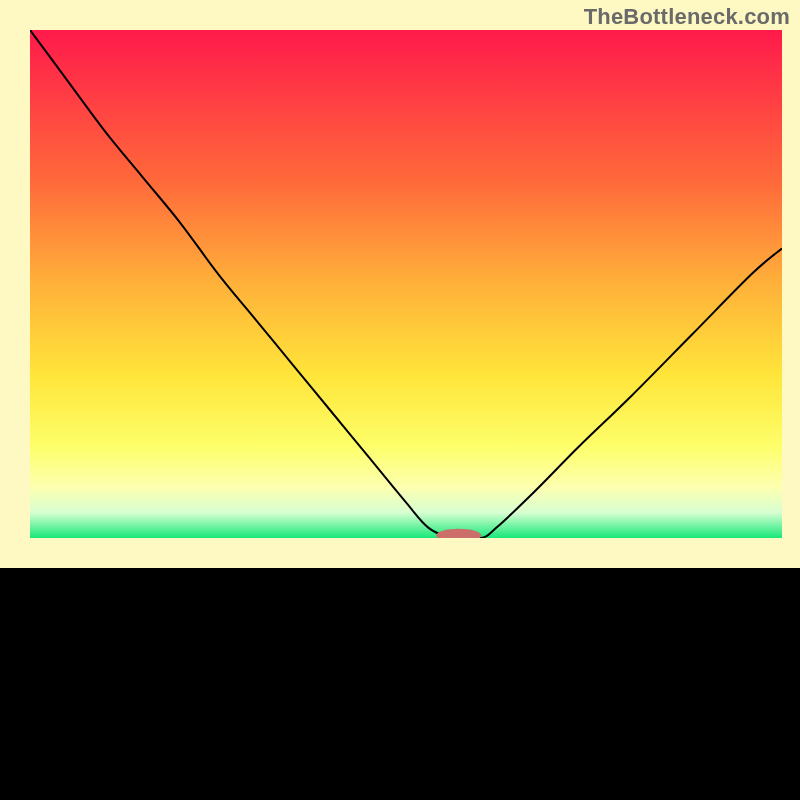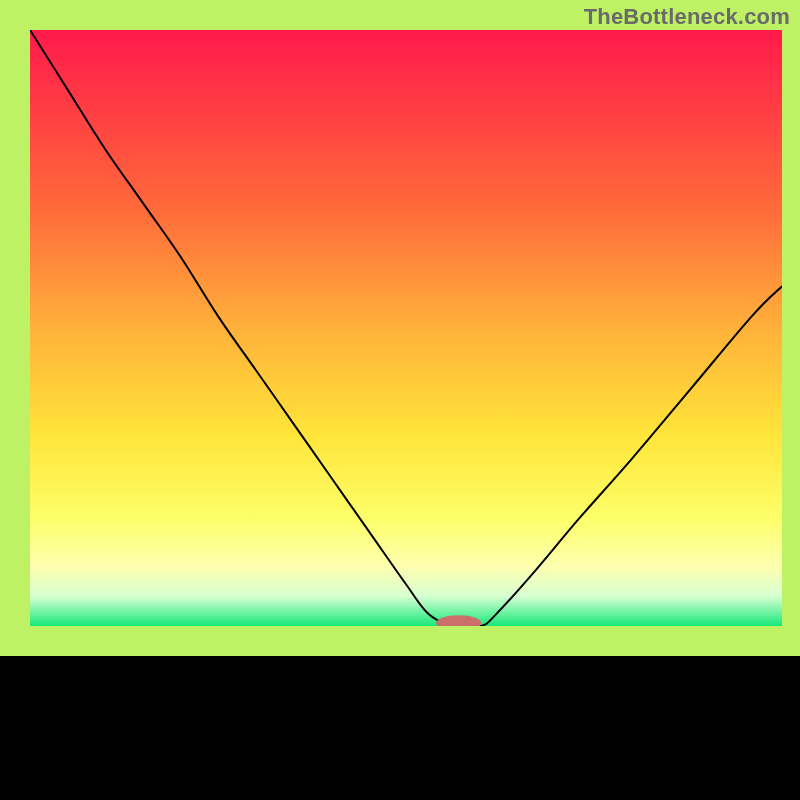--- a/index.html
+++ b/index.html
@@ -7,22 +7,22 @@
     padding: 0;
     width: 800px;
     height: 800px;
     background: #000;
     overflow: hidden;
     font-family: Arial, Helvetica, sans-serif;
   }
   .frame {
     position: relative;
     width: 800px;
-    height: 656px;
-    background: #bef264;
+    height: 568px;
+    background: #fef9c3;
   }
   .watermark {
     position: absolute;
     top: 4px;
     right: 10px;
     color: #6a6a6a;
     font-size: 22px;
     font-weight: 600;
     letter-spacing: 0.2px;
     z-index: 10;

